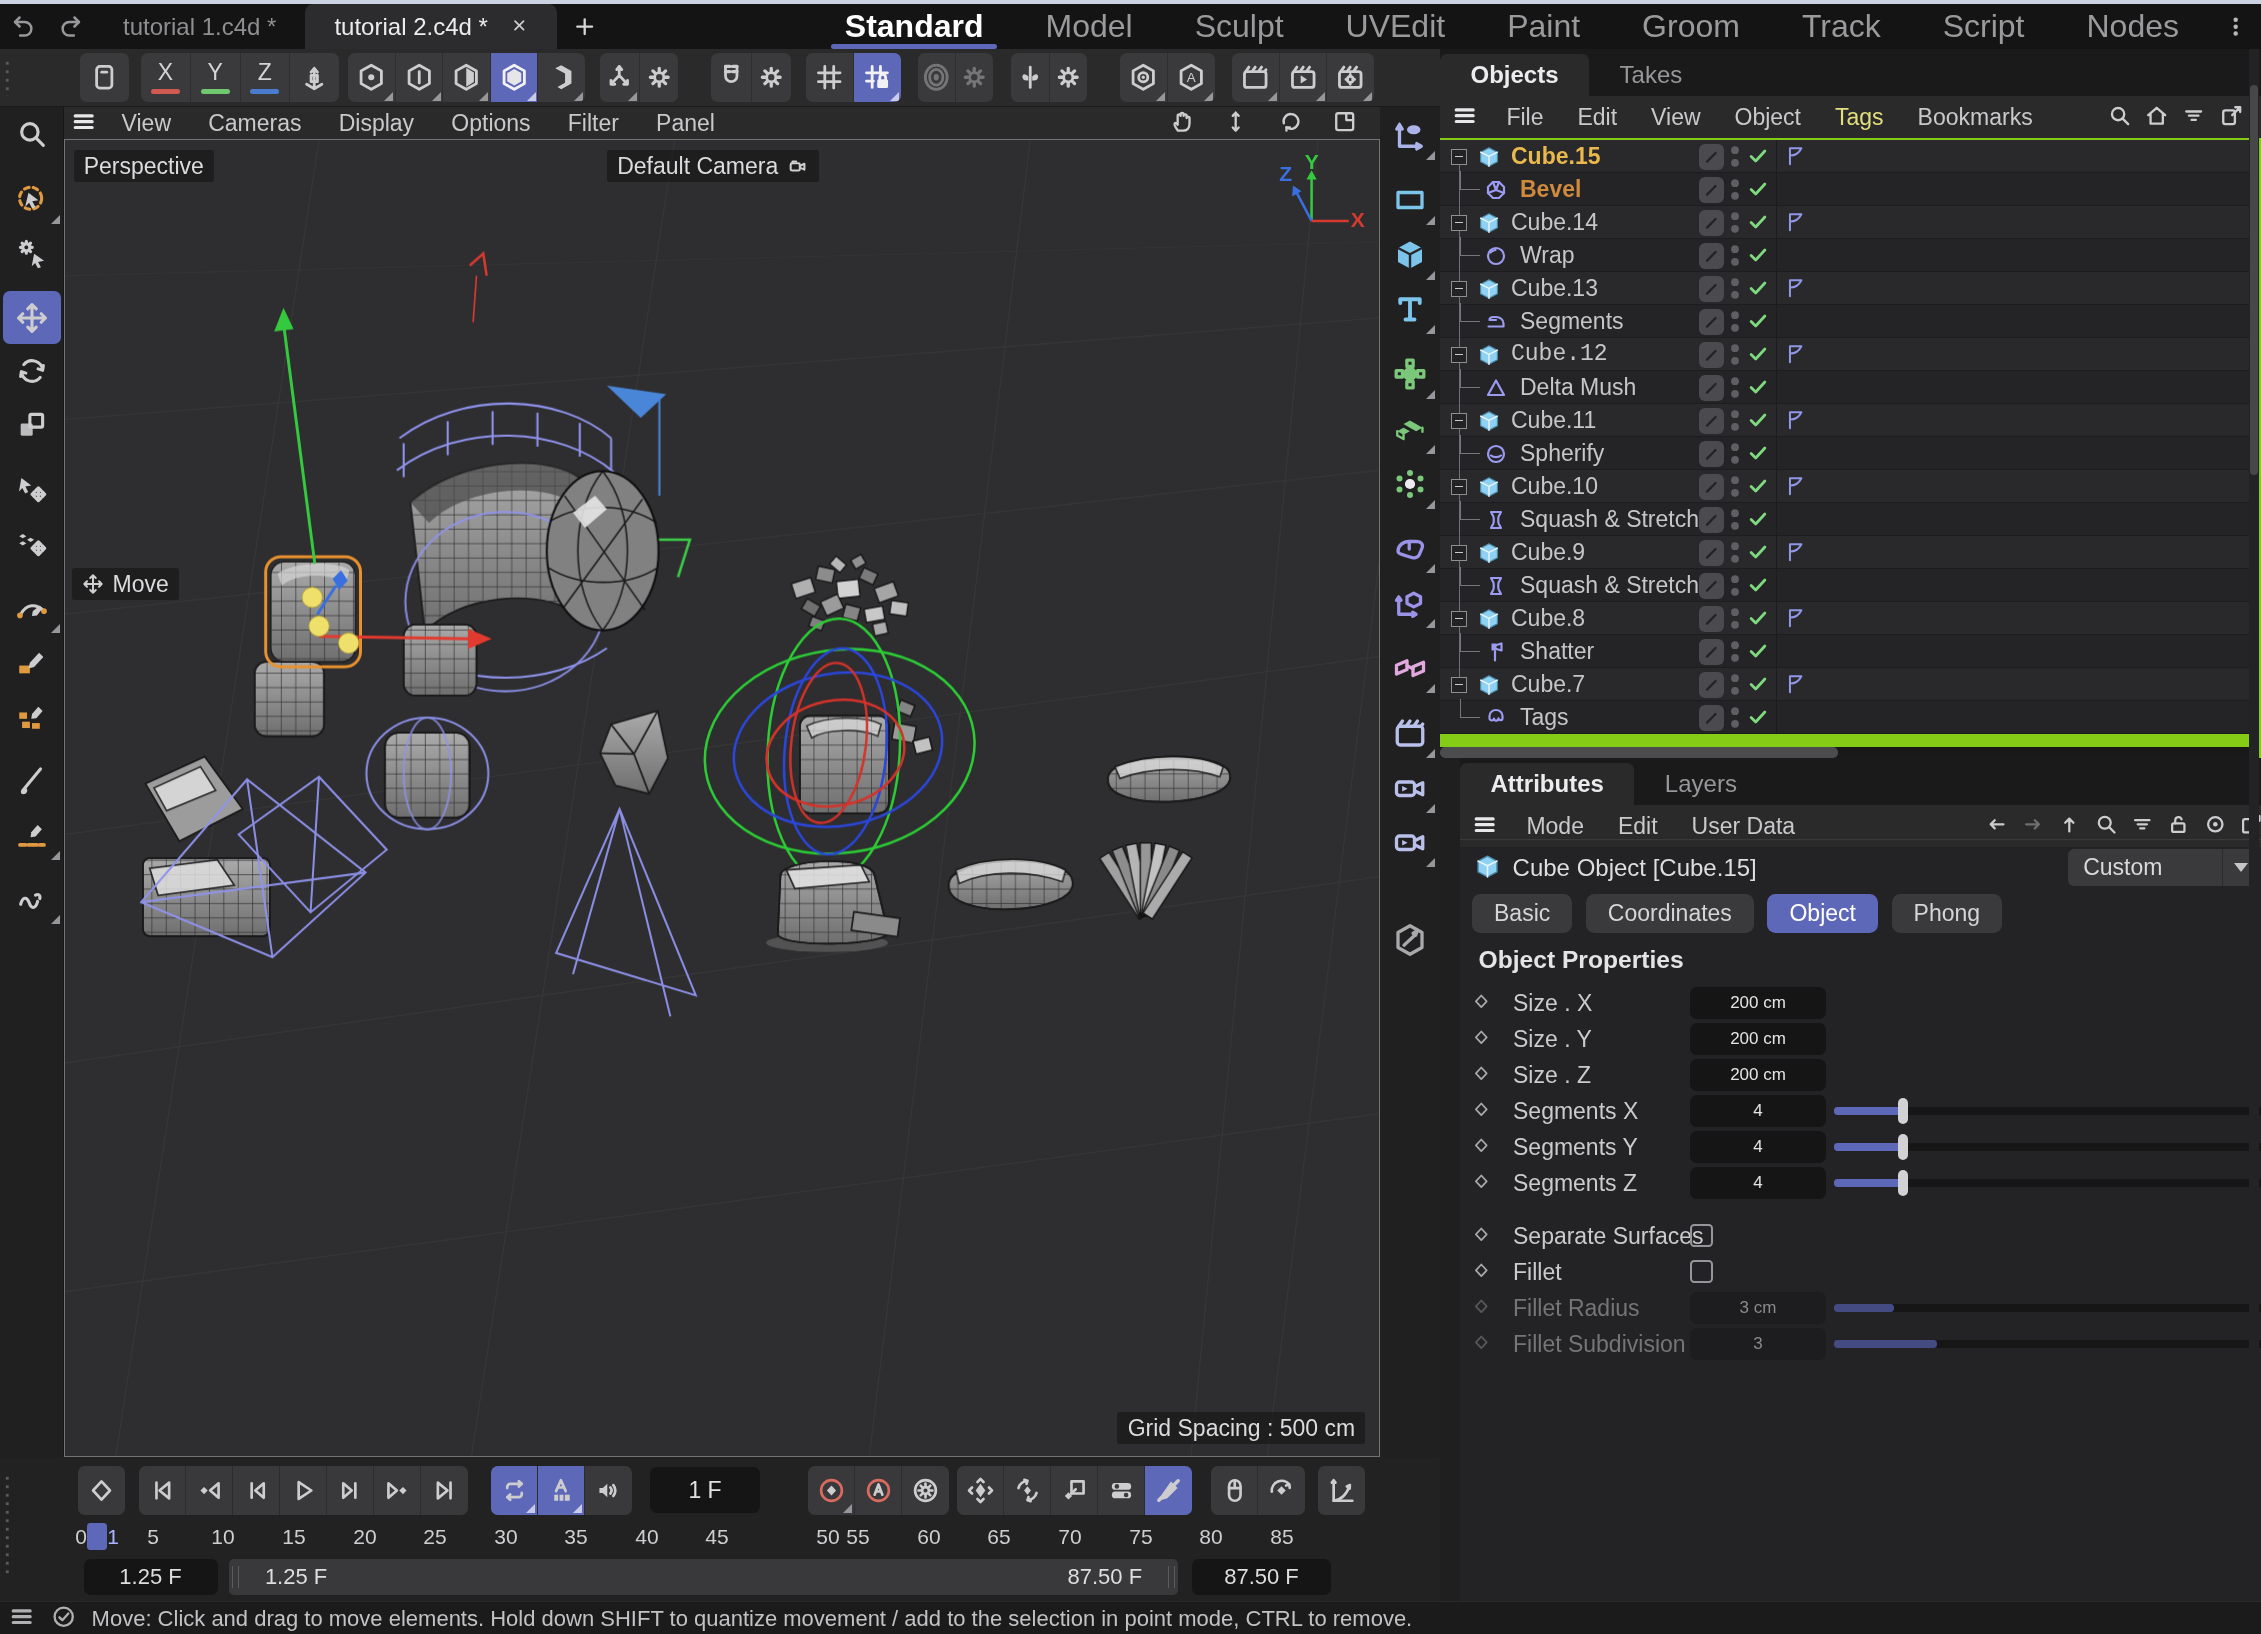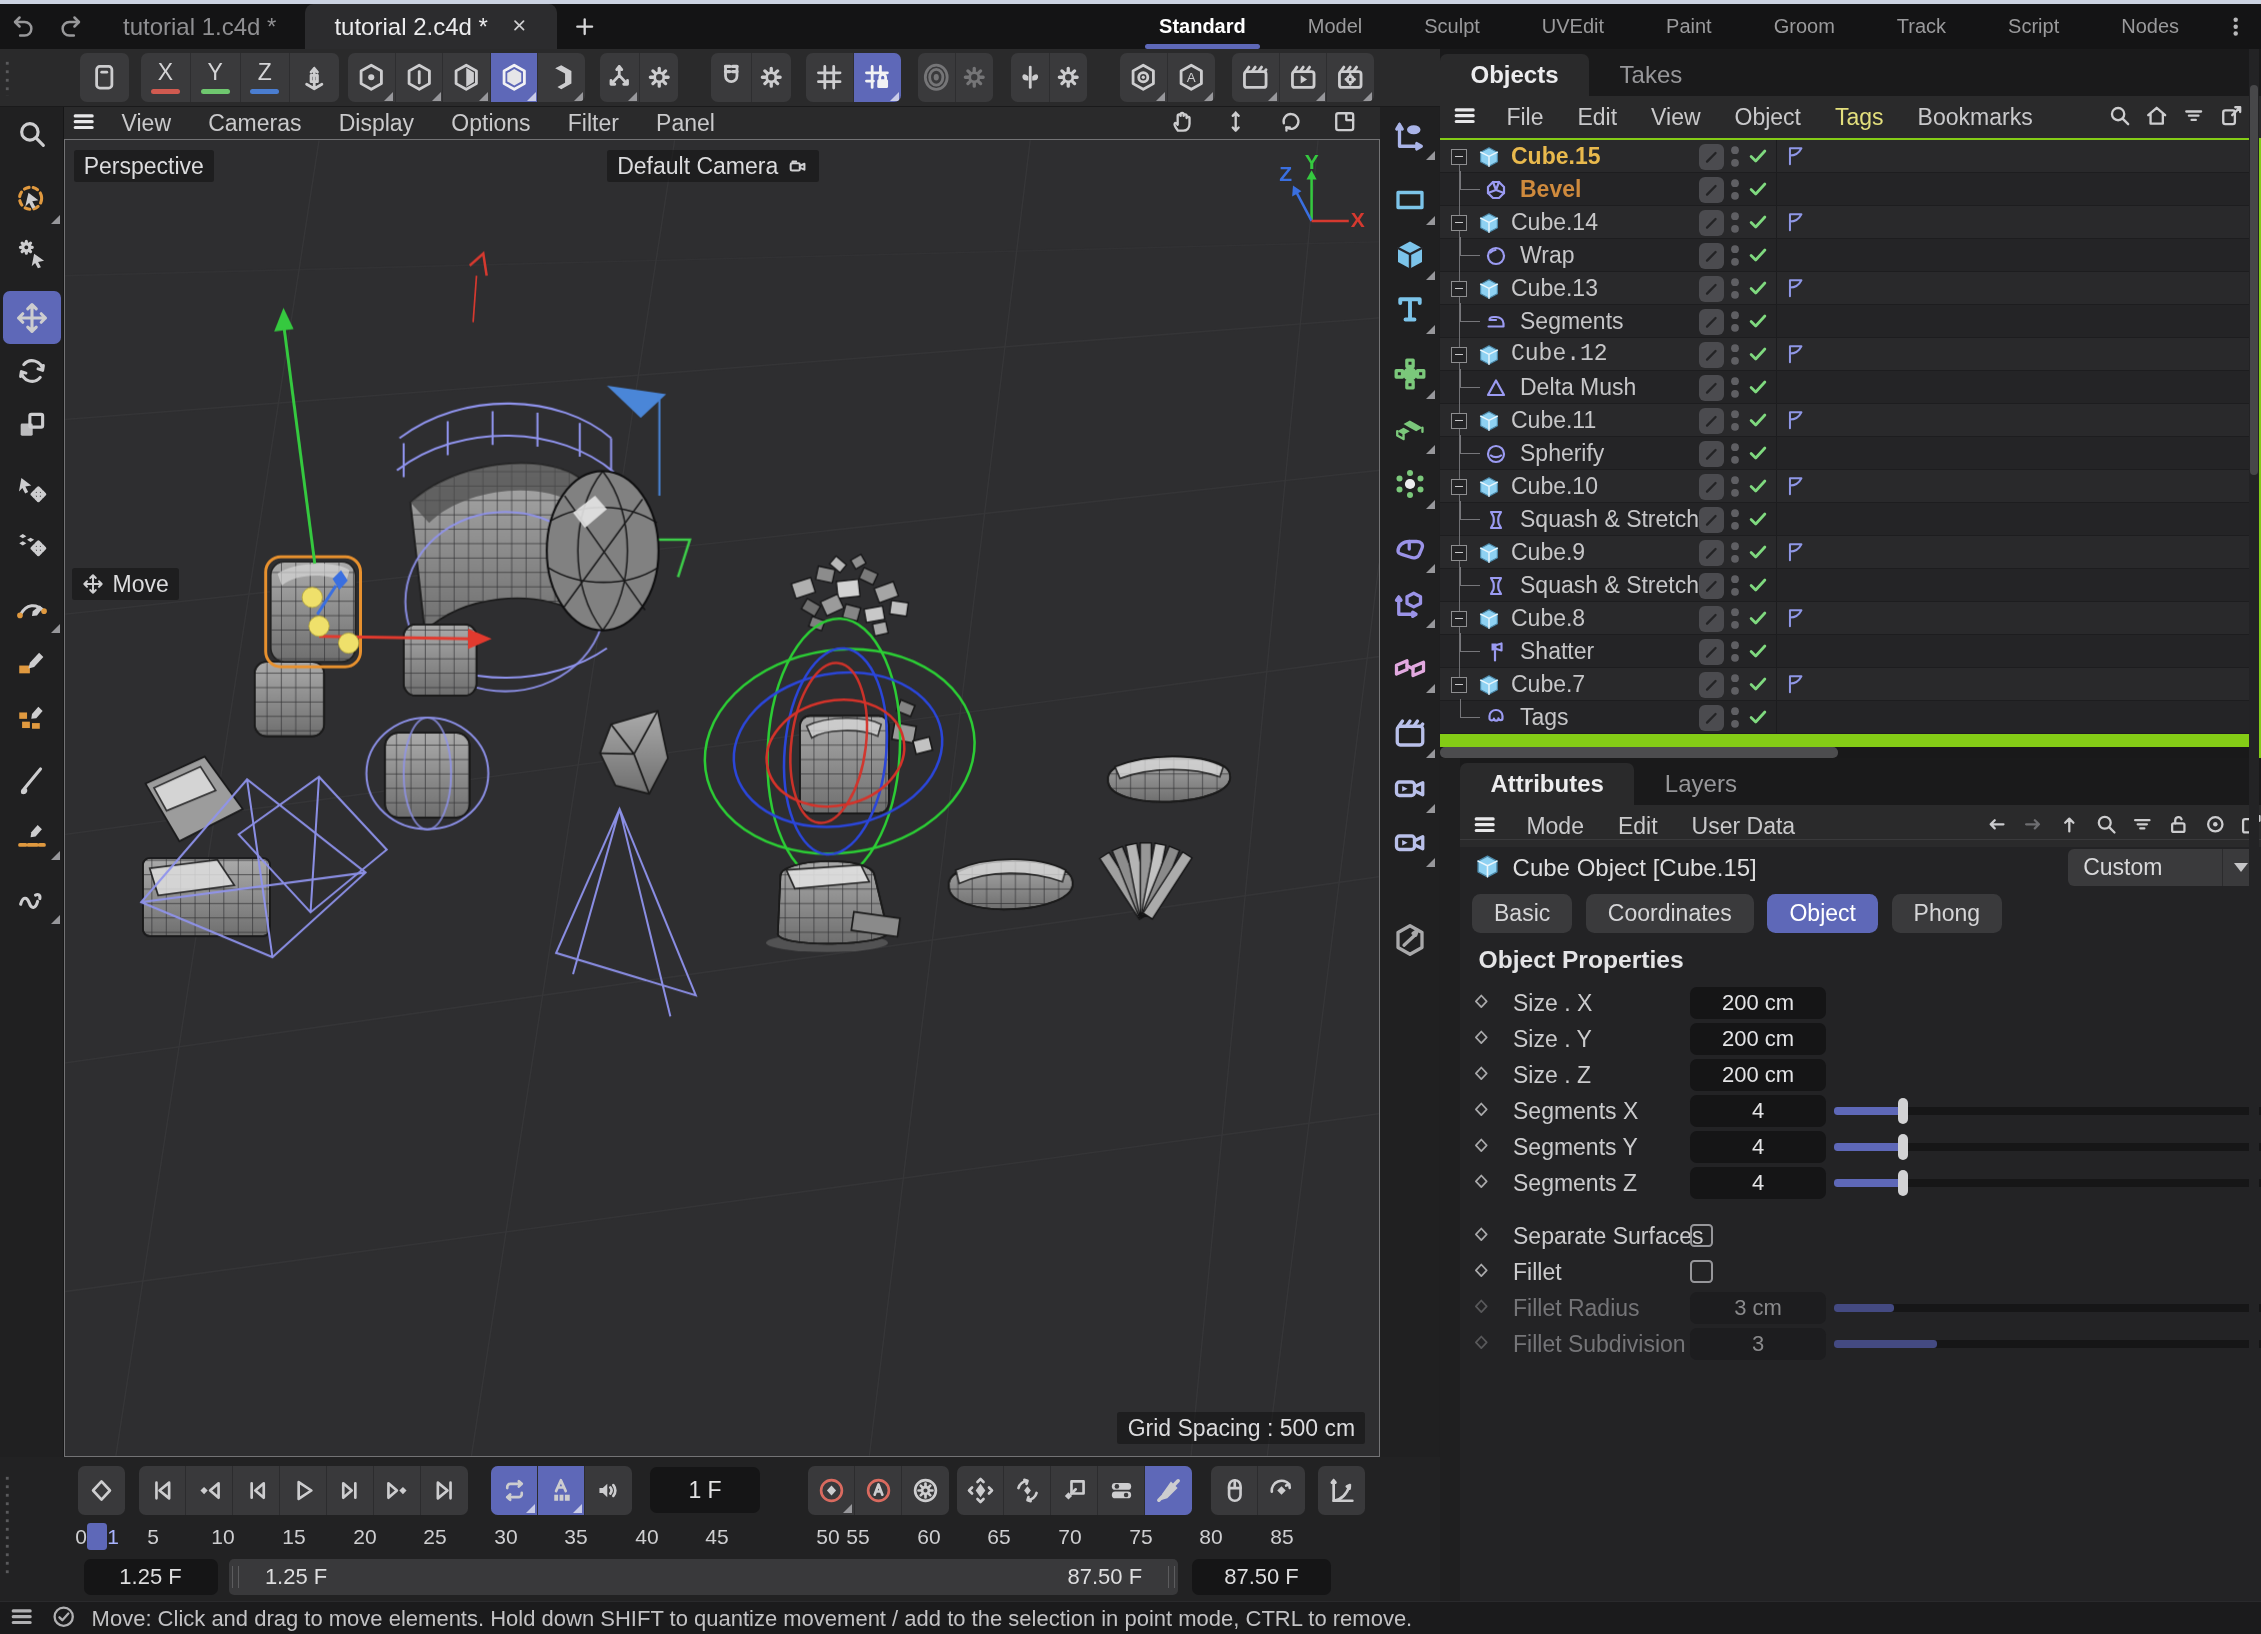--- a/index.html
+++ b/index.html
@@ -13,21 +13,21 @@
 
   
   #topstrip{position:absolute;left:0;top:0;width:2261px;height:4.2px;background:#ccd3e2;}
   #tabbar{position:absolute;left:0;top:4.2px;width:2261px;height:45px;background:#141415;display:flex;align-items:center;}
   #tabbar .histbtn{width:47px;height:45px;display:flex;align-items:center;justify-content:center;color:#98989a;}
   .tab{height:45px;display:flex;align-items:center;padding:0 29px;font-size:24px;color:#8f8f92;gap:22px;}
   .tab.active{background:#2c2c2e;color:#ececee;border-radius:8.5px 8.5px 0 0;}
   .tab .closei{color:#cfcfd1;}
   #plusbtn{width:54px;height:45px;display:flex;align-items:center;justify-content:center;color:#d6d6d8;}
   #layouts{margin-left:auto;display:flex;align-items:center;height:45px;}
-  .lmenu{position:relative;height:45px;display:flex;align-items:center;padding:0 31px;font-size:20px;color:#9a9a9c;}
+  .lmenu{position:relative;height:45px;display:flex;align-items:center;padding:0 31px;font-size:32px;color:#9a9a9c;}
   .lmenu.active{color:#ffffff;font-weight:bold;}
   .lmenu.active::after{content:"";position:absolute;left:17px;right:17px;bottom:0;height:5.1px;background:#5e68b8;border-radius:2.5px;}
   #layout-dots{width:51px;display:flex;justify-content:center;color:#b9b9bb;}
 
   
   #toolbar{position:absolute;left:0;top:49px;width:2261px;height:58px;background:#2a2a2b;border-bottom:0.8px solid #1a1a1b;}
   .tgroup{position:absolute;top:4.2px;height:49px;background:#3a3a3c;border-radius:6.8px;display:flex;overflow:hidden;}
   .tbtn{position:relative;flex:1;display:flex;flex-direction:column;align-items:center;justify-content:center;border-right:0.8px solid #2e2e30;}
   .tbtn:last-child{border-right:none;}
   .tbtn.active{background:#5e68b8;}
@@ -103,21 +103,21 @@
   #attr-chips{position:absolute;left:12px;top:136px;display:flex;gap:13.6px;}
   .chip{height:39px;display:flex;align-items:center;padding:0 22px;background:#3a3a3c;border-radius:8.5px;font-size:23px;color:#d5d5d7;}
   .chip.active{background:#5e68b8;color:#ffffff;}
   #attr-group-title{position:absolute;left:18.6px;top:188px;font-size:24.6px;font-weight:bold;color:#e4e4e6;}
   #props{position:absolute;left:0;top:227px;width:810px;}
   .prow{position:relative;height:36px;}
   .pgap{height:17px;}
   .picon{position:absolute;left:12px;top:6.8px;color:#a9a9ab;}
   .plabel{position:absolute;left:53px;top:5.1px;font-size:23px;color:#cbcbcd;white-space:nowrap;}
   .pfield{position:absolute;left:230px;top:1.7px;width:136px;height:32px;background:#151516;border-radius:6.8px;
-          display:flex;align-items:center;justify-content:center;font-size:22px;color:#e4e4e6;}
+          display:flex;align-items:center;justify-content:center;font-size:17px;color:#e4e4e6;}
   .pslider{position:absolute;left:374px;top:14.4px;width:430px;height:7.6px;background:#161617;border-radius:3.4px;}
   .pslider .fill{position:absolute;left:0;top:0;height:7.6px;background:#5e68b8;border-radius:3.4px;}
   .pslider .handle{position:absolute;top:-9.3px;width:10.2px;height:26px;background:#d2d2d4;border-radius:5.1px;}
   .pcheck{position:absolute;left:230px;top:6px;width:23px;height:23px;border:2.1px solid #96969a;border-radius:4.2px;background:transparent;}
   .prow.disabled .plabel{color:#757578;}
   .prow.disabled .picon{opacity:.4;}
   .prow.disabled .pfield{background:#1d1d1f;color:#8a8a8c;}
   .prow.disabled .pslider .fill{background:#444a82;}
   #vscroll{position:absolute;left:2249px;top:49px;width:10.2px;height:1552px;background:#232325;}
   #vscroll div{position:absolute;left:0.8px;top:36px;width:8.5px;height:390px;background:#474749;border-radius:4.2px;}

